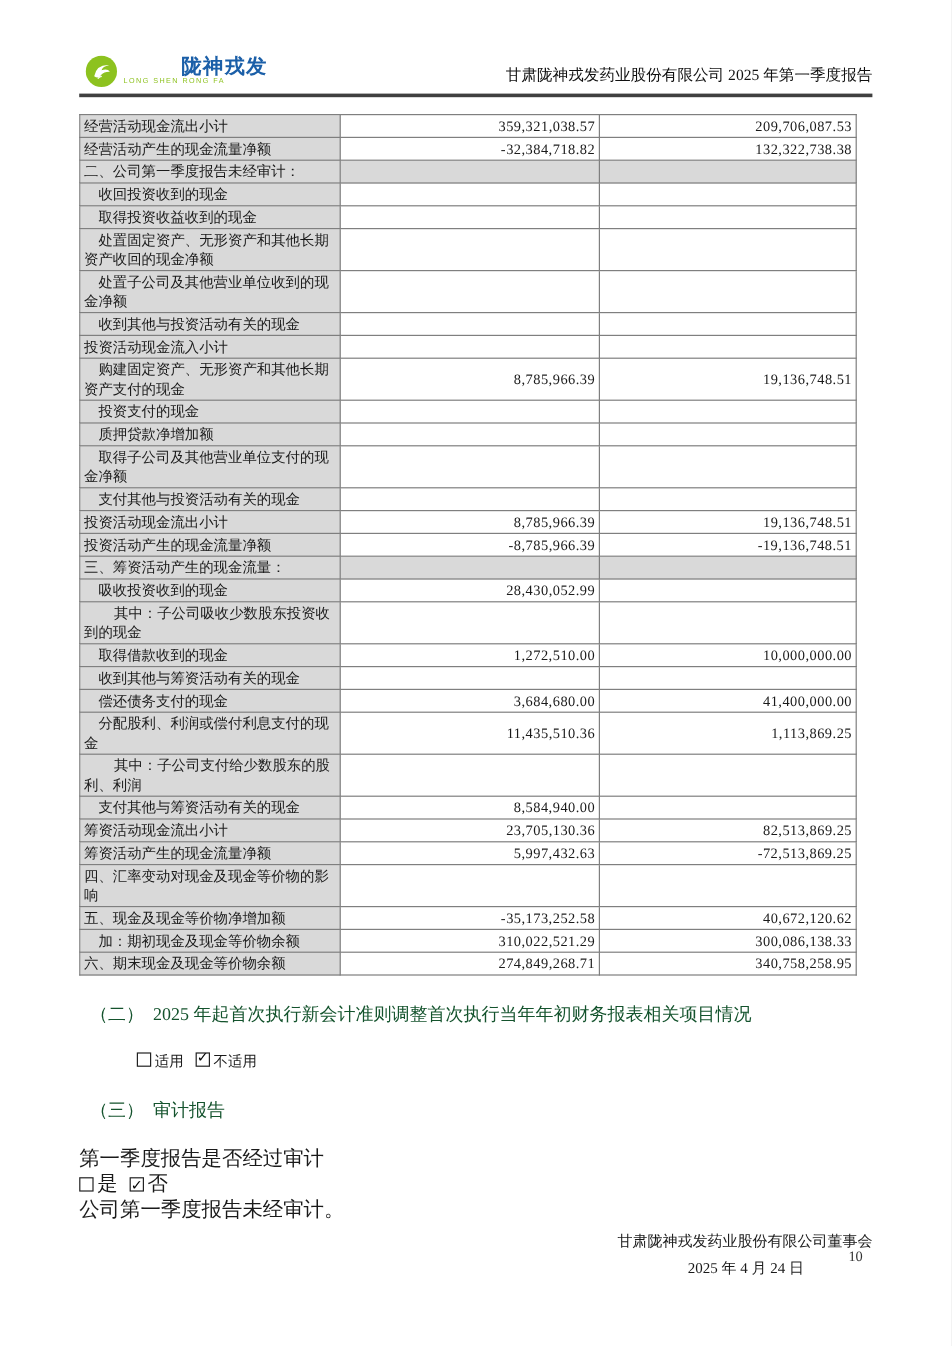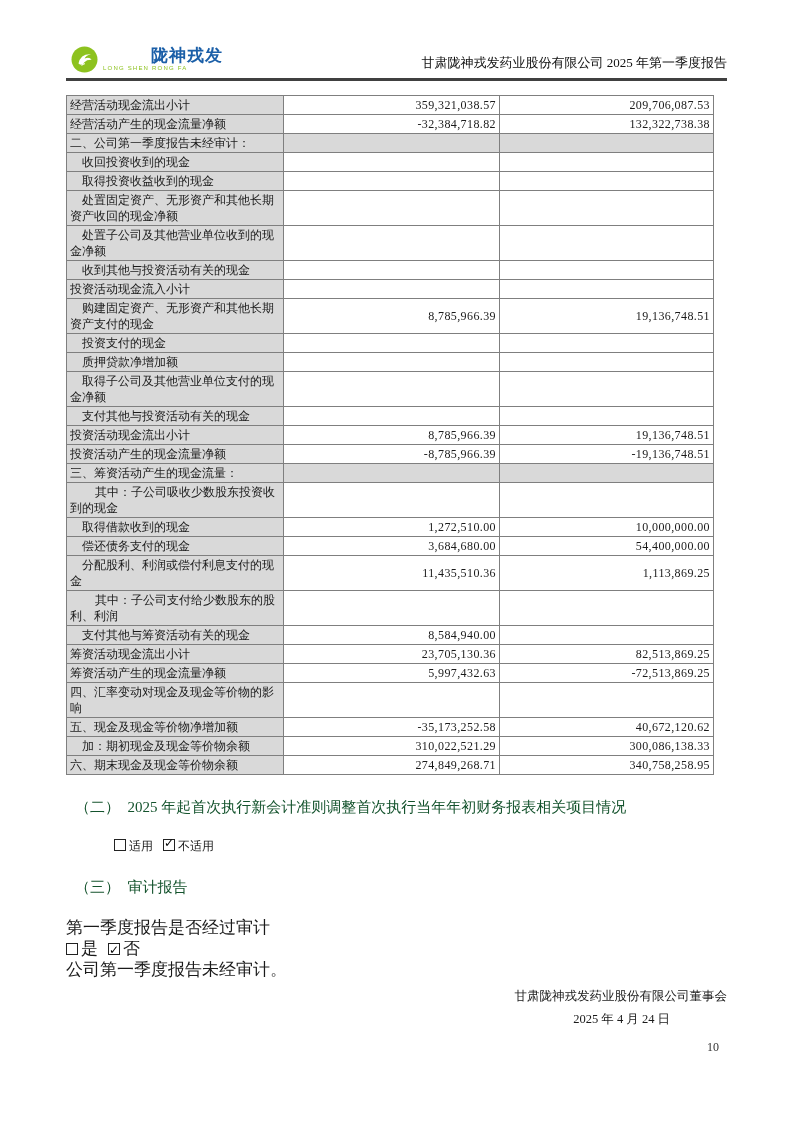--- a/index.html
+++ b/index.html
@@ -151,33 +151,43 @@
             <td class="lbl ind0">投资活动产生的现金流量净额</td>
             <td class="val">-8,785,966.39</td>
             <td class="val">-19,136,748.51</td>
           </tr>
           <tr class="section">
             <td class="lbl ind0">三、筹资活动产生的现金流量：</td>
             <td class="val"></td>
             <td class="val"></td>
           </tr>
           <tr>
+            <td class="lbl ind1">吸收投资收到的现金</td>
+            <td class="val">28,430,052.99</td>
+            <td class="val"></td>
+          </tr>
+          <tr>
             <td class="lbl ind2">其中：子公司吸收少数股东投资收到的现金</td>
             <td class="val"></td>
             <td class="val"></td>
           </tr>
           <tr>
             <td class="lbl ind1">取得借款收到的现金</td>
             <td class="val">1,272,510.00</td>
             <td class="val">10,000,000.00</td>
           </tr>
           <tr>
+            <td class="lbl ind1">收到其他与筹资活动有关的现金</td>
+            <td class="val"></td>
+            <td class="val"></td>
+          </tr>
+          <tr>
             <td class="lbl ind1">偿还债务支付的现金</td>
             <td class="val">3,684,680.00</td>
-            <td class="val">54,400,000.00</td>
+            <td class="val">41,400,000.00</td>
           </tr>
           <tr>
             <td class="lbl ind1">分配股利、利润或偿付利息支付的现金</td>
             <td class="val">11,435,510.36</td>
             <td class="val">1,113,869.25</td>
           </tr>
           <tr>
             <td class="lbl ind2">其中：子公司支付给少数股东的股利、利润</td>
             <td class="val"></td>
             <td class="val"></td>

